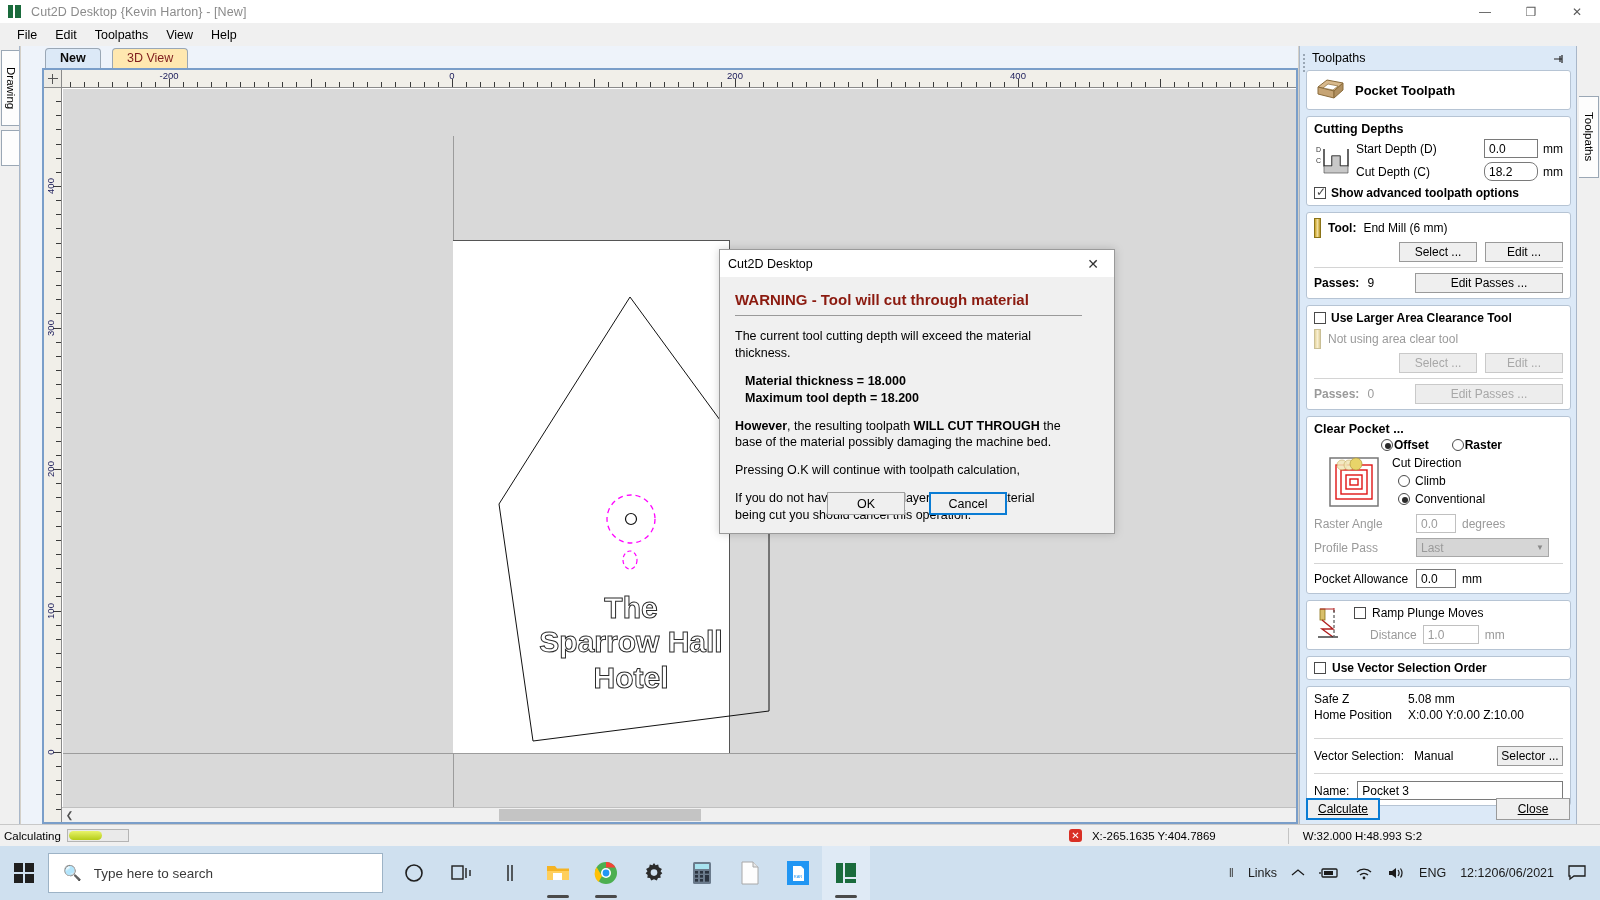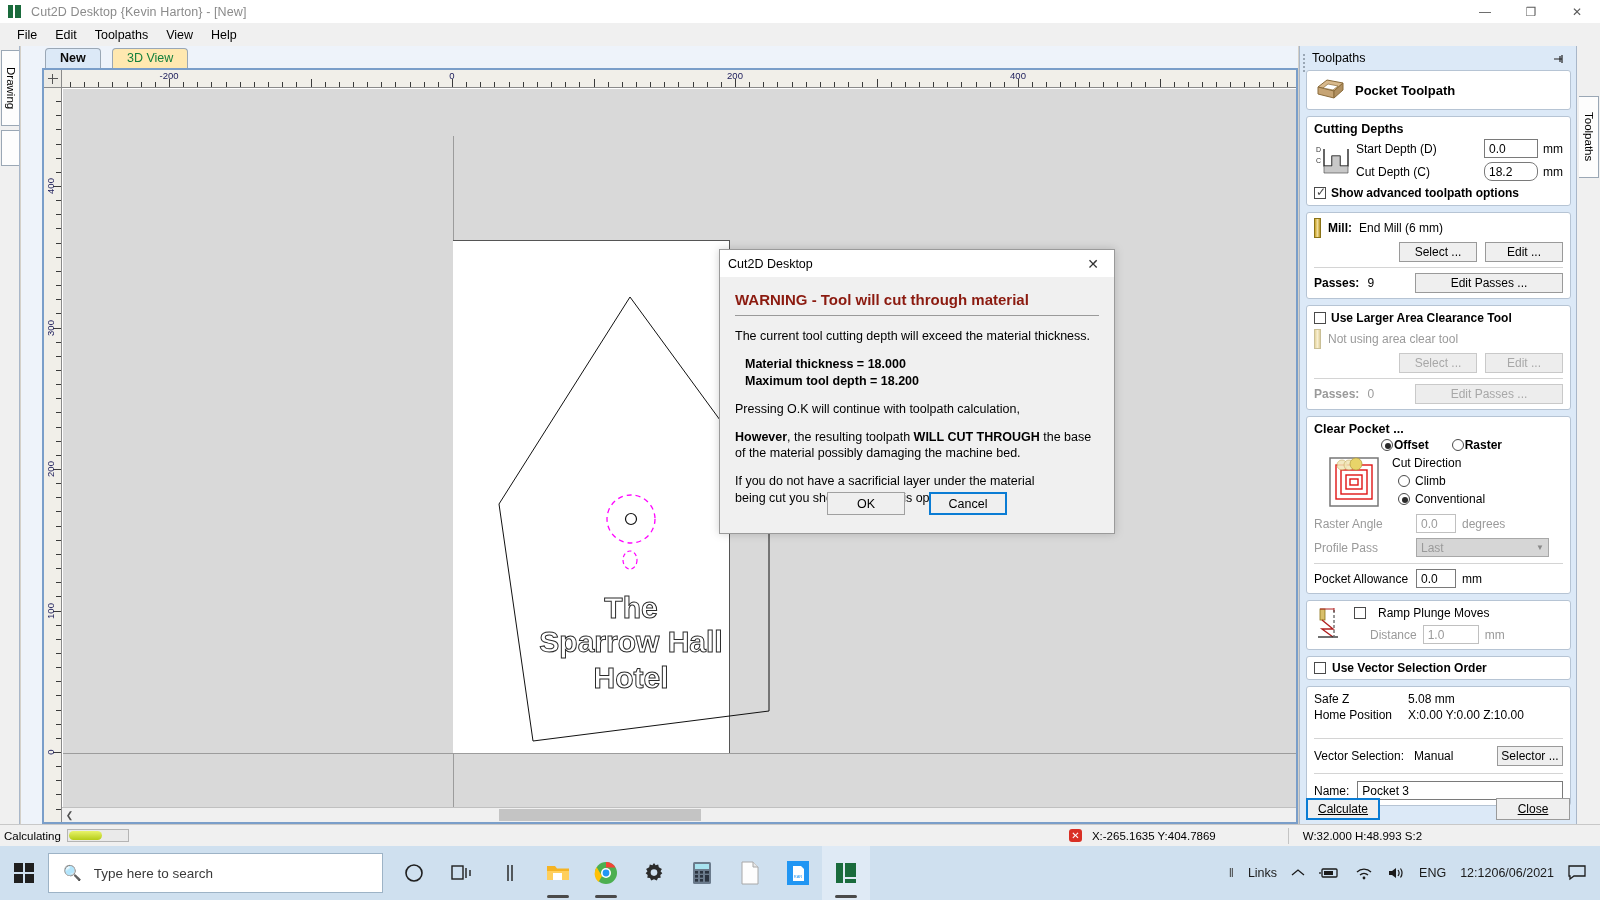--- a/index.html
+++ b/index.html
@@ -53,21 +53,21 @@
     position:absolute; left:21px; top:0; width:1277px; height:778px;
     background:#eef3fa;
   }
   .tabrow { position:absolute; left:0; top:0; width:100%; height:22px; }
   .doctab {
     position:absolute; top:2px; height:20px; padding:2px 14px 0 14px;
     font-size:12.5px; border:1px solid #9aa7b5; border-bottom:none;
     border-radius:4px 4px 0 0;
   }
   .doctab.active { left:24px; background:#dce9f7; font-weight:bold; color:#0a0a0a; z-index:3; }
-  .doctab.inactive { left:91px; background:#ffe8b0; color:#15803d; z-index:2; }
+  .doctab.inactive { left:91px; background:#ffe8b0; color:#7f1d1d; z-index:2; }
 
   .canvas-frame {
     position:absolute; left:21px; top:22px; width:1256px; height:756px;
     border:2px solid #7a9ec9; background:#fff;
   }
   
   .corner { position:absolute; left:0; top:0; width:18px; height:18px; background:#eceae4; border-right:1px solid #8a8a8a; border-bottom:1px solid #8a8a8a; }
   .corner:after { content:""; position:absolute; left:4px; top:8px; width:10px; height:1px; background:#555; }
   .corner:before { content:""; position:absolute; left:8px; top:4px; width:1px; height:10px; background:#555; }
 
@@ -187,21 +187,21 @@
   .dlg-shadow {
     position:absolute; left:719px; top:249px; width:396px; height:285px;
     background:rgba(0,0,0,.18); filter:blur(4px);
   }
   .dialog {
     position:absolute; left:719px; top:249px; width:396px; height:285px;
     background:#f0f0f0; border:1px solid #9a9a9a;
   }
   .dlg-title { height:27px; background:#fff; display:flex; align-items:center; padding-left:8px; font-size:12.5px; }
   .dlg-close { position:absolute; right:0; top:0; width:42px; height:27px; display:flex; align-items:center; justify-content:center; font-size:14px; color:#333; }
-  .dlg-body { padding:14px 15px 0 15px; }
+  .dlg-body { padding:14px 32px 0 15px; }
   .dlg-warn { color:#8b1a0f; font-weight:bold; font-size:15px; }
   .dlg-rule { height:1px; background:#9a9a9a; margin:7px 0 12px 0; }
   .dlg-p { font-size:12.5px; line-height:1.35; margin-bottom:11px; }
   .dlg-ind { margin-left:10px; }
   .dlg-btns { position:absolute; left:0; right:0; bottom:18px; display:flex; justify-content:center; gap:24px; }
   .dlg-btn { width:78px; height:23px; font-size:12.5px; border:1px solid #a0a0a0; background:#efefef; display:flex; align-items:center; justify-content:center; }
   .dlg-btn.focus { border:2px solid #0a7cd4;text-align:center; }
 </style>
 </head>
 <body>
@@ -488,21 +488,21 @@
           </div>
           <div class="row" style="gap:5px;margin-top:5px;">
             <span class="cbx checked"></span>
             <span class="lbl b">Show advanced toolpath options</span>
           </div>
         </div>
 
         <div class="grp">
           <div class="row" style="gap:7px;">
             <span class="tool-icon"></span>
-            <span class="lbl b">Mill:</span>
+            <span class="lbl b">Tool:</span>
             <span class="lbl">End Mill (6 mm)</span>
           </div>
           <div class="row" style="gap:8px;margin-top:4px;justify-content:flex-end;">
             <div class="btn" style="width:78px;">Select ...</div>
             <div class="btn" style="width:78px;">Edit ...</div>
           </div>
           <div style="height:1px;background:#d4d4d4;margin:5px 0;"></div>
           <div class="row" style="gap:8px;">
             <span class="lbl b">Passes:</span>
             <span class="lbl">9</span>
@@ -585,21 +585,21 @@
         <div class="grp">
           <div class="row" style="gap:10px;align-items:flex-start;">
             <svg width="30" height="36" viewBox="0 0 30 36" style="flex:0 0 auto;">
               <rect x="6" y="3" width="5" height="11" fill="#d8bf6a" stroke="#8a7318" stroke-width=".8"></rect>
               <path d="M6 3 L20 3 M20 2 L20 6" stroke="#b02020" stroke-width="1"></path>
               <path d="M20 4 L20 30" stroke="#333" stroke-width="1" stroke-dasharray="3,2"></path>
               <path d="M8 14 L19 23 L8 23 L19 31" stroke="#b02020" stroke-width="1.4" fill="none"></path>
               <path d="M4 31 L24 31" stroke="#333" stroke-width="1.4"></path>
             </svg>
             <div style="flex:1;">
-              <div class="row" style="gap:12px;">
+              <div class="row" style="gap:6px;">
                 <span class="cbx"></span>
                 <span class="lbl">Ramp Plunge Moves</span>
               </div>
               <div class="row" style="gap:6px;margin-top:5px;padding-left:16px;">
                 <span class="lbl dim">Distance</span>
                 <input type="text" class="dim" style="width: 56px;" value="1.0">
                 <span class="lbl dim">mm</span>
               </div>
             </div>
           </div>
@@ -657,24 +657,24 @@
       <div class="dlg-close">✕</div>
     </div>
     <div class="dlg-body">
       <div class="dlg-warn">WARNING - Tool will cut through material</div>
       <div class="dlg-rule"></div>
       <div class="dlg-p">The current tool cutting depth will exceed the material thickness.</div>
       <div class="dlg-p dlg-ind" style="margin-bottom:11px;font-weight:bold;">
         <div>Material thickness = 18.000</div>
         <div>Maximum tool depth = 18.200</div>
       </div>
-      <div class="dlg-p">Pressing O.K will continue with toolpath calculation,</div>
       <div class="dlg-p">
         <b>However</b><span>, the resulting toolpath </span><b>WILL CUT THROUGH</b><span> the base of the material possibly damaging the machine bed.</span>
       </div>
+      <div class="dlg-p">Pressing O.K will continue with toolpath calculation,</div>
       <div class="dlg-p" style="max-width:320px;">If you do not have a sacrificial layer under the material being cut you should cancel this operation.</div>
     </div>
     <div class="dlg-btns">
       <div class="dlg-btn">OK</div>
       <div class="dlg-btn focus">Cancel</div>
     </div>
   </div>
 
   <div class="statusbar">
     <span style="margin-left:4px;">Calculating</span>

